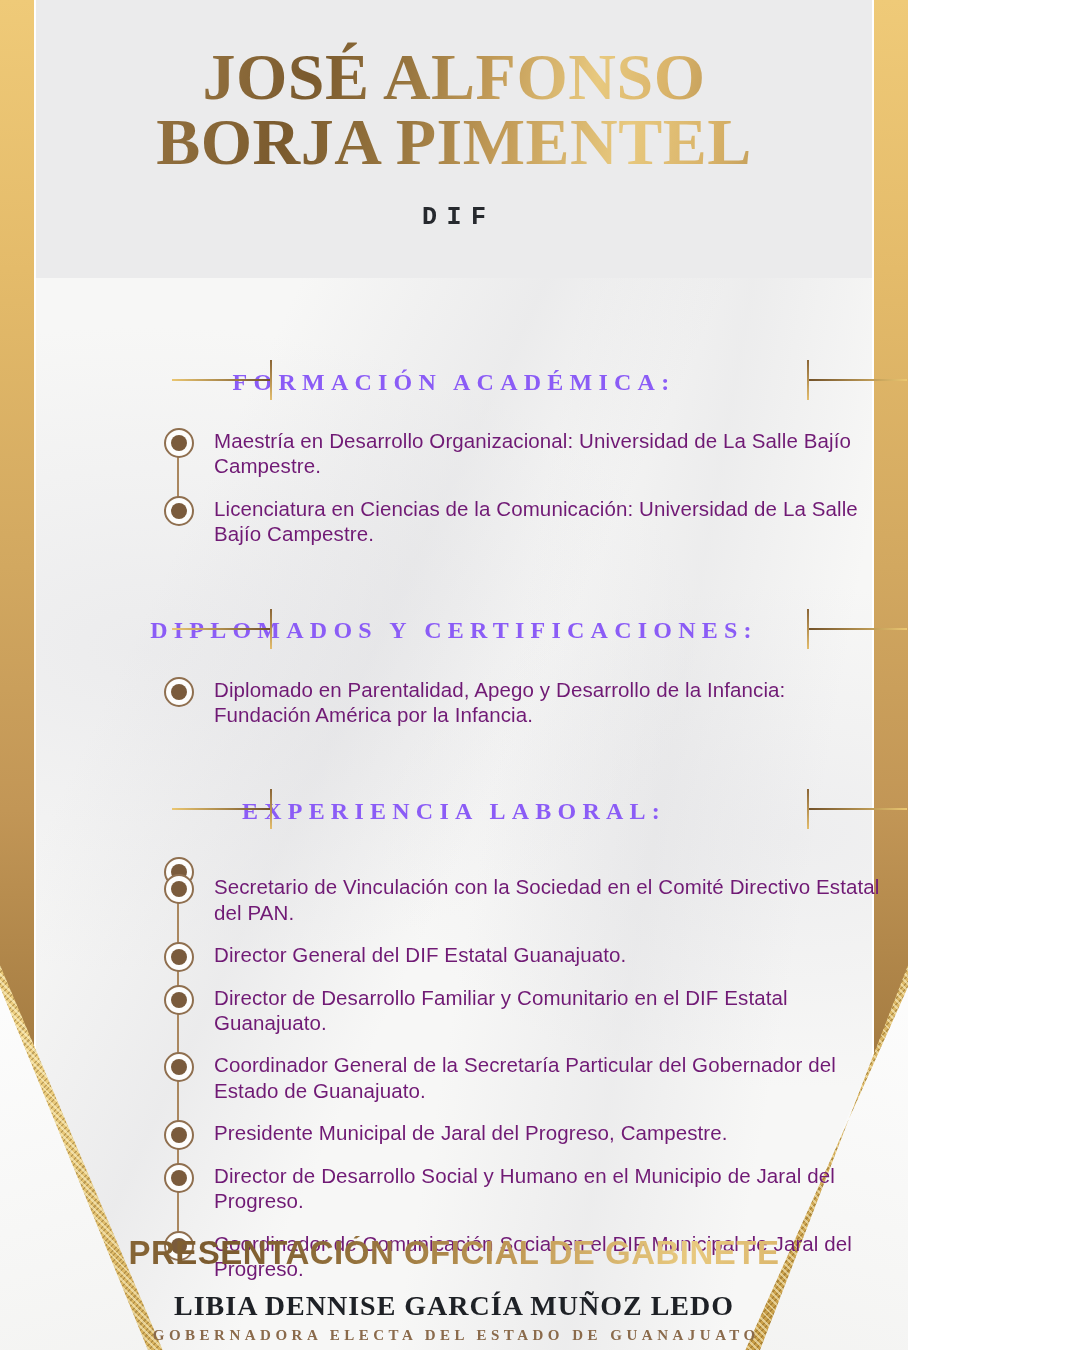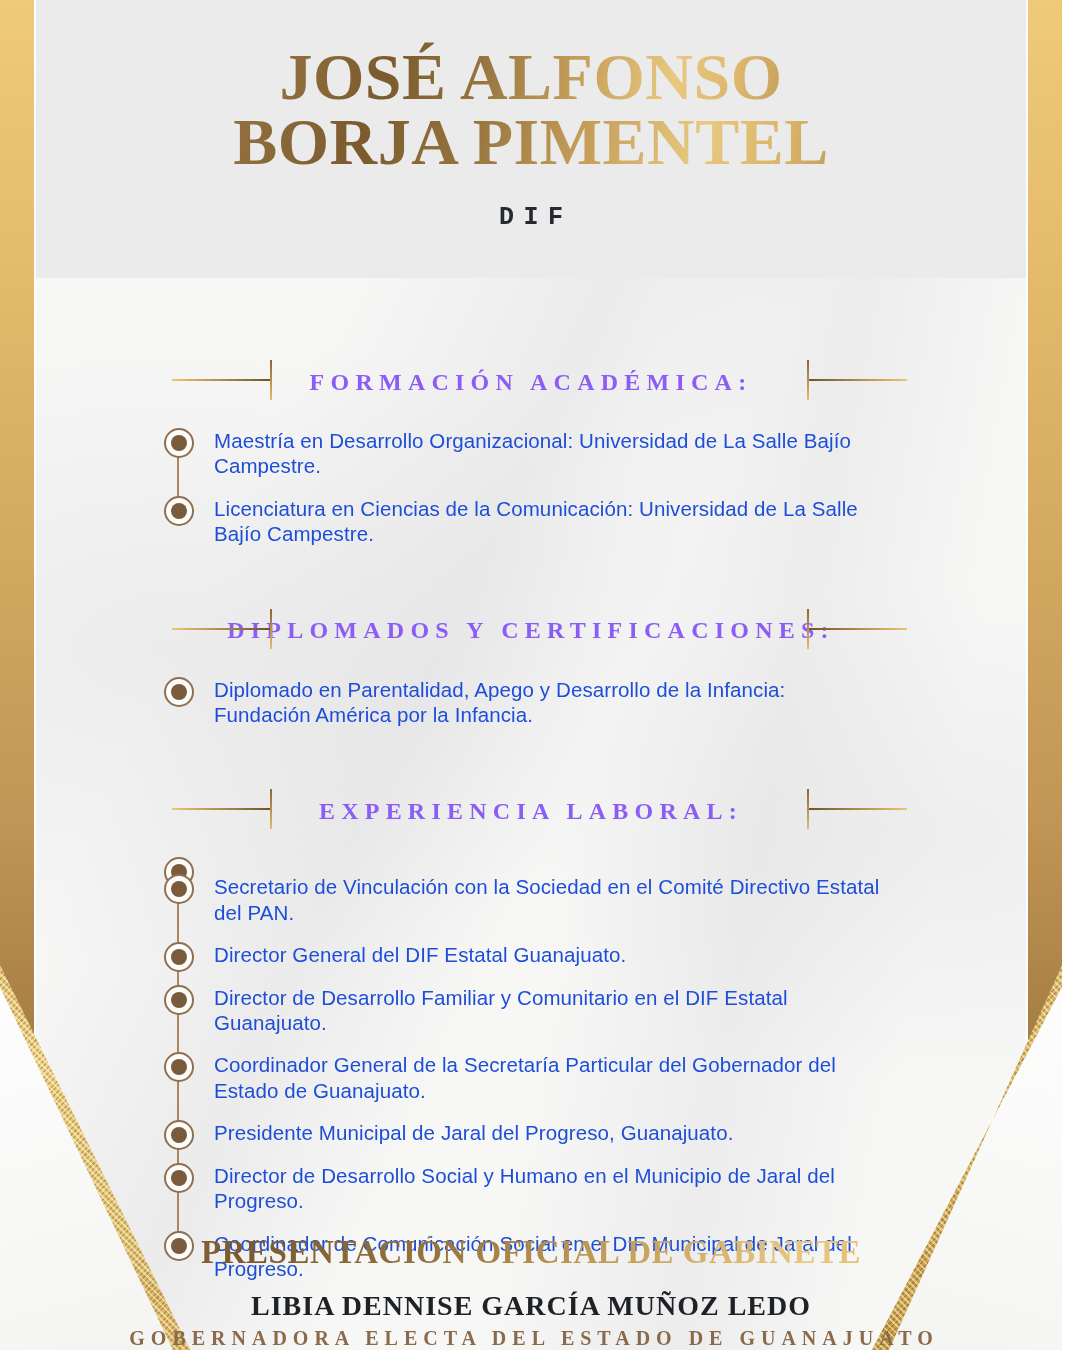--- a/index.html
+++ b/index.html
@@ -1,17 +1,17 @@
 <!DOCTYPE html>
 <html><head>
 <meta charset="utf-8">
 <style>
   html,body { margin:0; padding:0; background:#ffffff; }
   .canvas {
-    position:relative; width:1062px; height:1350px; overflow:hidden;
+    position:relative; width:908px; height:1350px; overflow:hidden;
     background:#f7f7f6; font-family:"Liberation Sans", sans-serif;
   }
   
   .silk {
     position:absolute; inset:0; z-index:0; pointer-events:none;
     background:
       linear-gradient(115deg, rgba(255,255,255,0) 28%, rgba(208,208,213,0.30) 44%, rgba(255,255,255,0) 56%),
       linear-gradient(100deg, rgba(255,255,255,0) 55%, rgba(205,205,210,0.25) 70%, rgba(255,255,255,0) 84%),
       radial-gradient(ellipse 900px 520px at 16% 48%, rgba(222,222,226,0.45), rgba(222,222,226,0) 62%),
       radial-gradient(ellipse 700px 420px at 88% 62%, rgba(224,224,228,0.40), rgba(224,224,228,0) 60%);
@@ -97,38 +97,38 @@
     width:2px; background:#aa875f;
   }
   .marker {
     position:absolute; left:0; top:0; width:26px; height:26px;
     border:2px solid #8f6f4f; border-radius:50%; background:#fdfdfc;
     display:flex; align-items:center; justify-content:center; z-index:1;
   }
   .marker .dot { width:16px; height:16px; border-radius:50%; background:#7a5b3c; }
   .entry-text {
     margin:0; max-width:678px; font-size:20.5px; line-height:1.24;
-    color:#1d4ed8; letter-spacing:0.1px;
+    color:#701a75; letter-spacing:0.1px;
   }
   .gap-a { margin-top:78px; }
   .gap-b { margin-top:58px; }
 
   
   .footer { position:absolute; left:36px; right:36px; top:1236px; z-index:7; text-align:center; }
   .event-title {
-    font-family:Liberation Serif, serif; font-weight:700; font-size:33px;
+    font-family:Liberation Sans, sans-serif; font-weight:700; font-size:33px;
     letter-spacing:0.5px; line-height:1;
   }
   .gov-name {
     margin-top:23px; font-family:"Liberation Serif", serif; font-weight:700;
     font-size:28px; color:#1e2126; letter-spacing:1px; line-height:1;
   }
   .gov-role {
     margin-top:8px; font-family:"Liberation Serif", serif; font-weight:600;
-    font-size:20px; color:#8a6a4b; letter-spacing:0.30em; text-indent:0.30em; line-height:1;
+    font-size:15px; color:#8a6a4b; letter-spacing:0.30em; text-indent:0.30em; line-height:1;
   }
 </style>
 </head>
 <body>
 
 <div class="canvas">
   <div class="silk"></div>
   <div class="band"></div>
   <div class="goldbar left"></div>
   <div class="goldbar right"></div>
@@ -228,21 +228,21 @@
         <div class="entry">
           <span class="marker">
               <span class="dot"></span>
             </span>
           <p class="entry-text">Coordinador General de la Secretaría Particular del Gobernador del Estado de Guanajuato.</p>
         </div>
         <div class="entry">
           <span class="marker">
               <span class="dot"></span>
             </span>
-          <p class="entry-text">Presidente Municipal de Jaral del Progreso, Guanajuato.</p>
+          <p class="entry-text">Presidente Municipal de Jaral del Progreso, Campestre.</p>
         </div>
         <div class="entry">
           <span class="marker">
               <span class="dot"></span>
             </span>
           <p class="entry-text">Director de Desarrollo Social y Humano en el Municipio de Jaral del Progreso.</p>
         </div>
         <div class="entry">
           <span class="marker">
               <span class="dot"></span>

